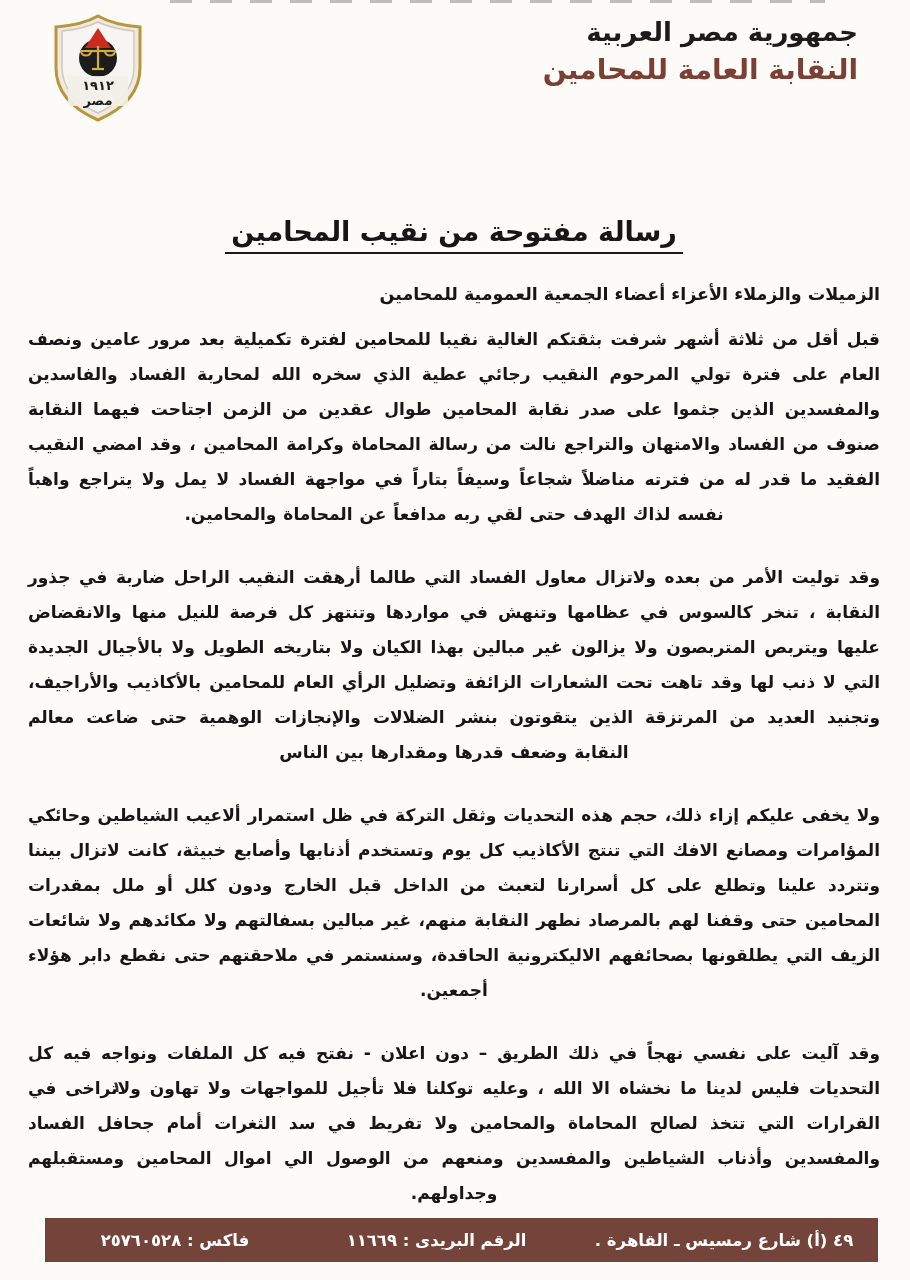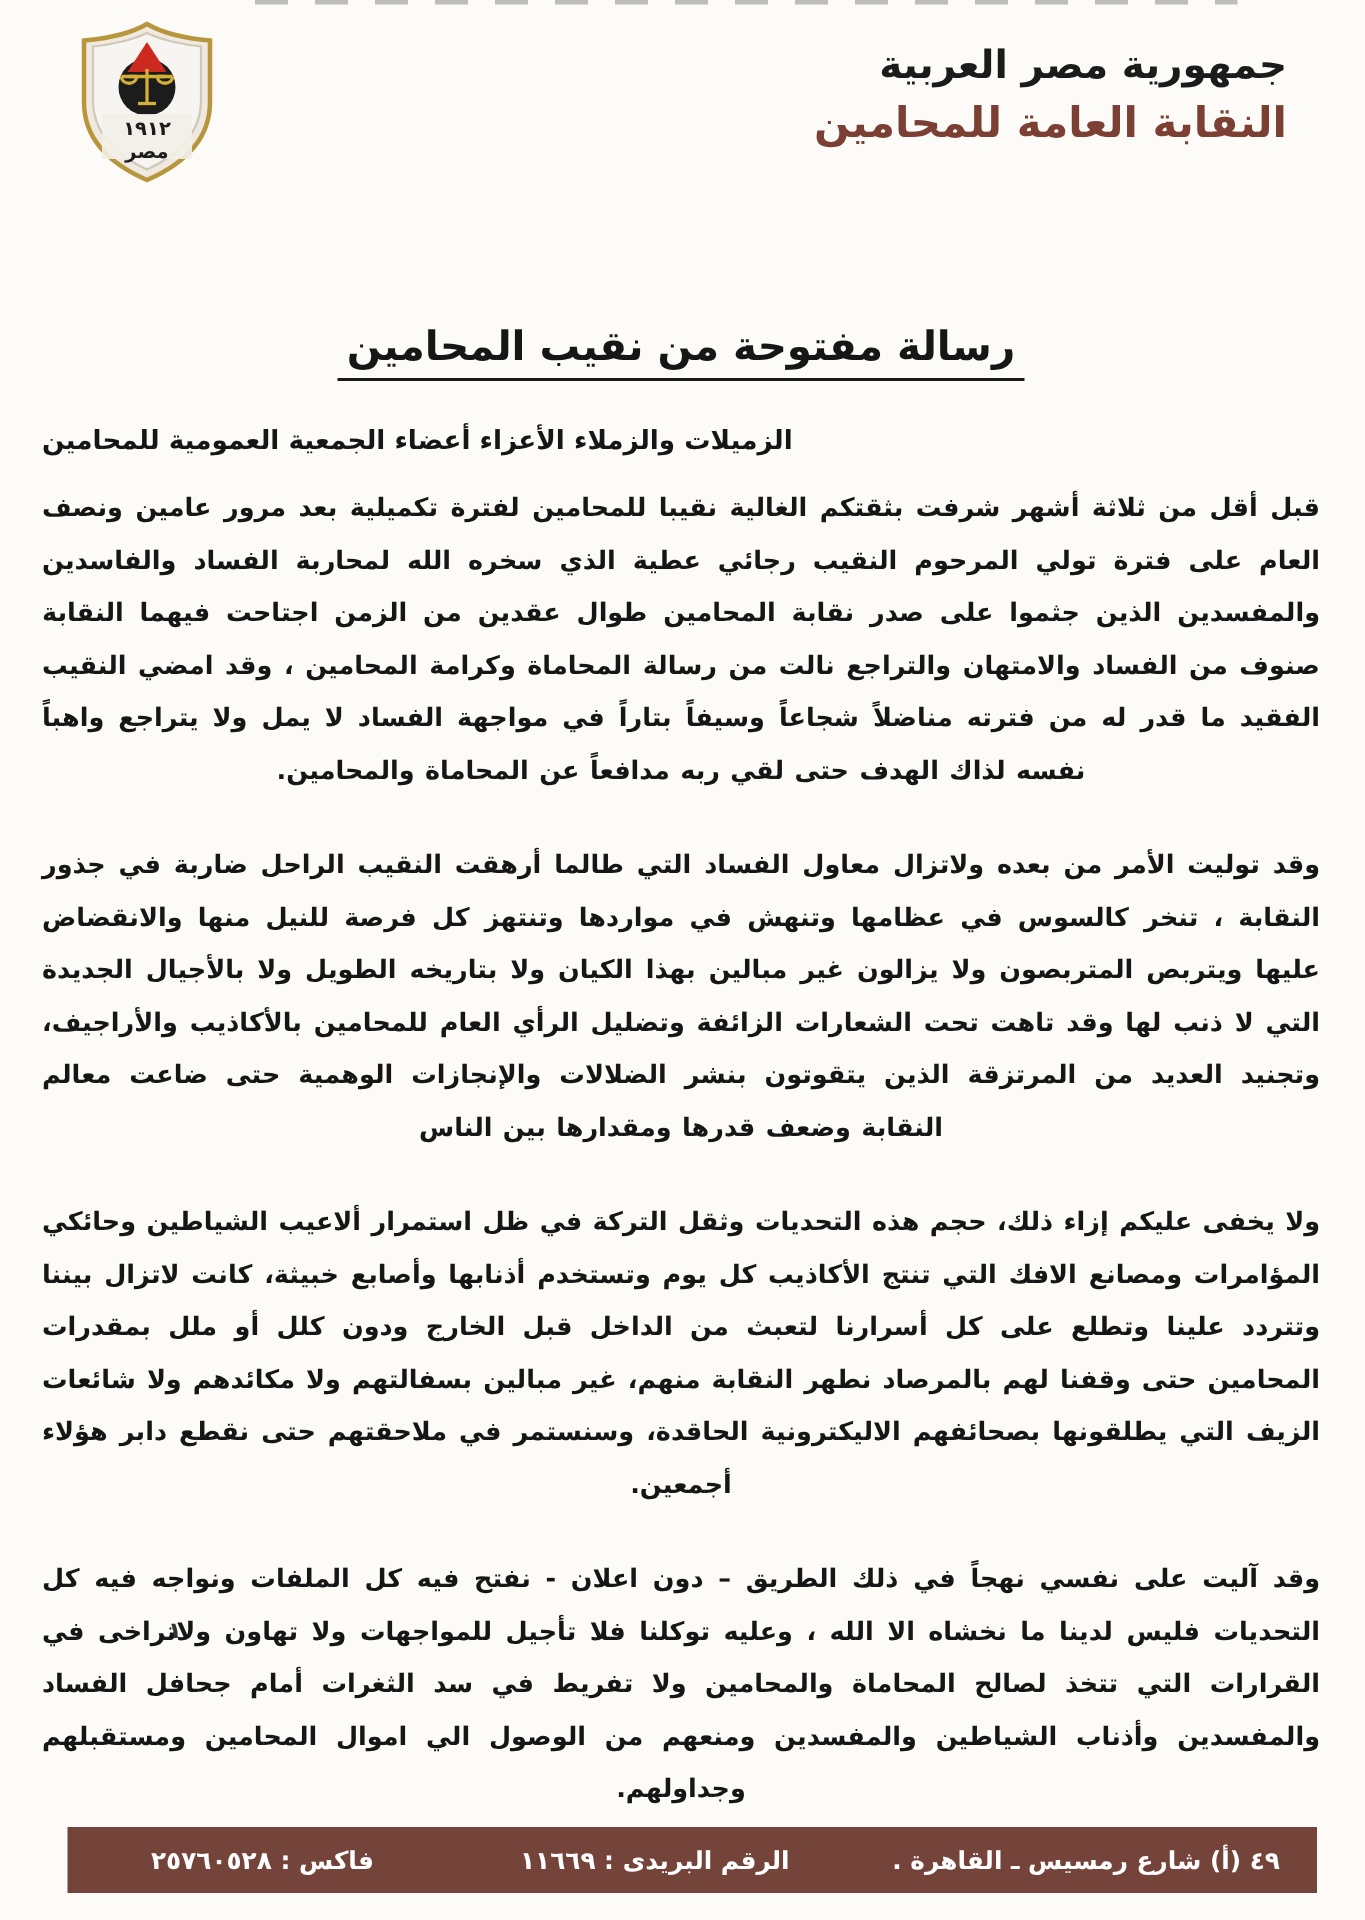--- a/index.html
+++ b/index.html
@@ -17,21 +17,21 @@
     color: #161616;
   }
   
   .scan-edge {
     position: absolute; top: 0; left: 170px; width: 655px; height: 3px;
     background: repeating-linear-gradient(90deg, #8a8a8a 0 22px, transparent 22px 40px);
     opacity: .55;
   }
   
   .letterhead-text {
-    position: absolute; top: 26px; right: 52px;
+    position: absolute; top: 14px; right: 52px;
   }
   .letterhead-country {
     font-size: 26px; font-weight: bold; color: #1b1b1b;
     letter-spacing: 0; line-height: 36px;
   }
   .letterhead-org {
     font-size: 28px; font-weight: bold; color: #7c3f34;
     line-height: 40px;
     margin-left: 20px;
   }
@@ -46,21 +46,21 @@
   .letter-title-wrap { text-align: center; margin-bottom: 30px; }
   .letter-title {
     display: inline-block;
     font-family: "DejaVu Serif", "DejaVu Sans", serif;
     font-size: 27px; font-weight: bold;
     padding: 0 6px 5px 6px;
     border-bottom: 2px solid #1a1a1a;
   }
   .salutation {
     font-size: 17.5px; font-weight: bold;
-    text-align: left; margin-bottom: 18px;
+    text-align: right; margin-bottom: 18px;
   }
   .para {
     font-size: 17px; font-weight: bold;
     line-height: 35px;
     text-align: justify;
     text-align-last: center;
     margin-bottom: 28px;
     word-spacing: 1px;
   }
   .page-number {

